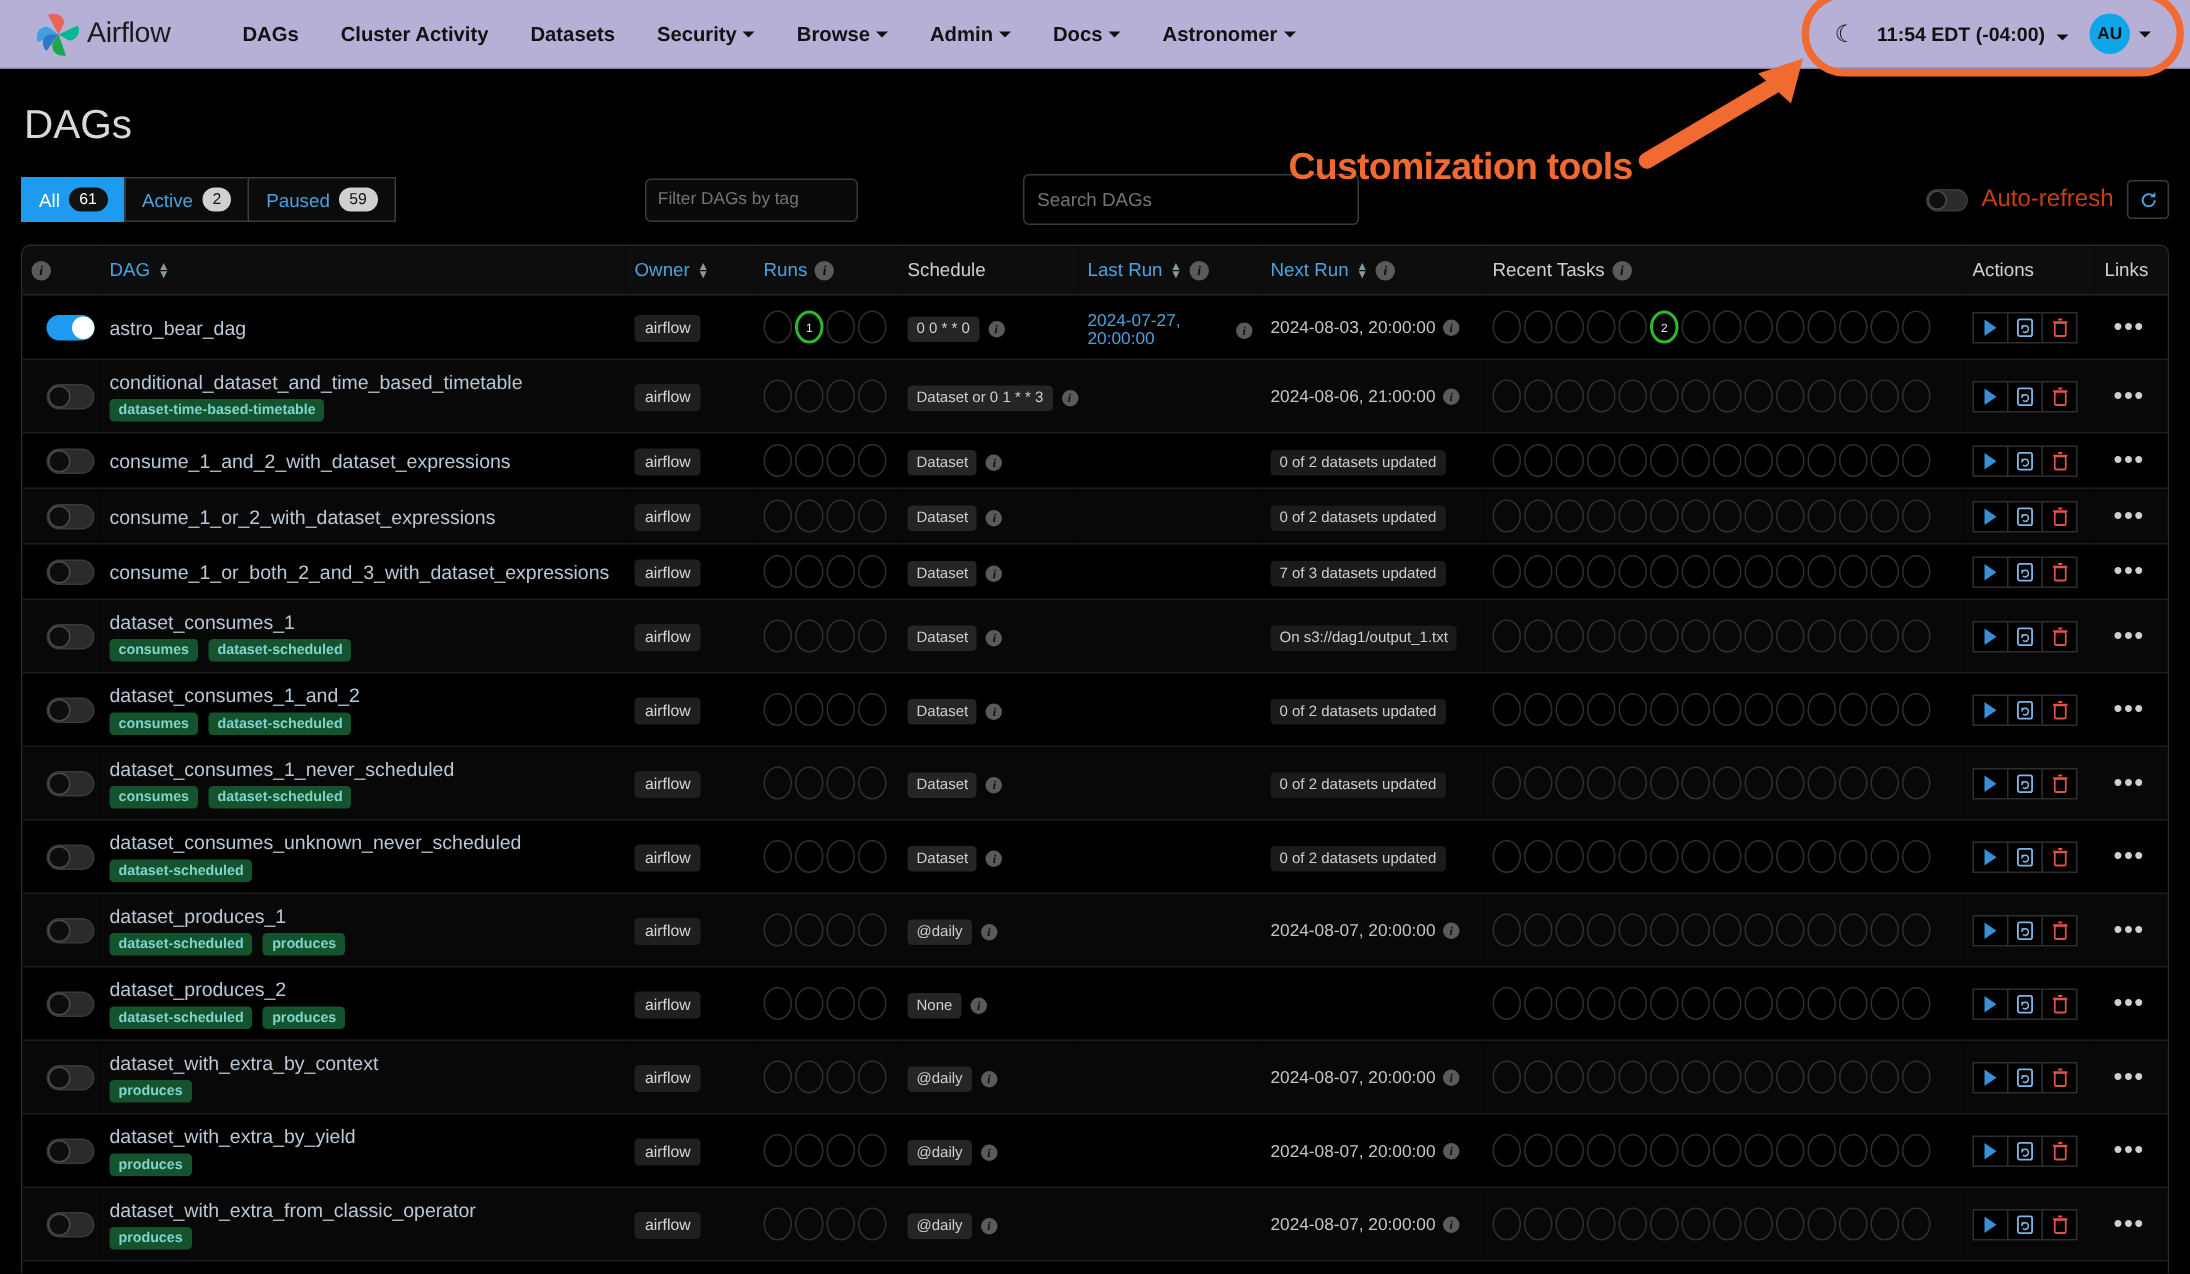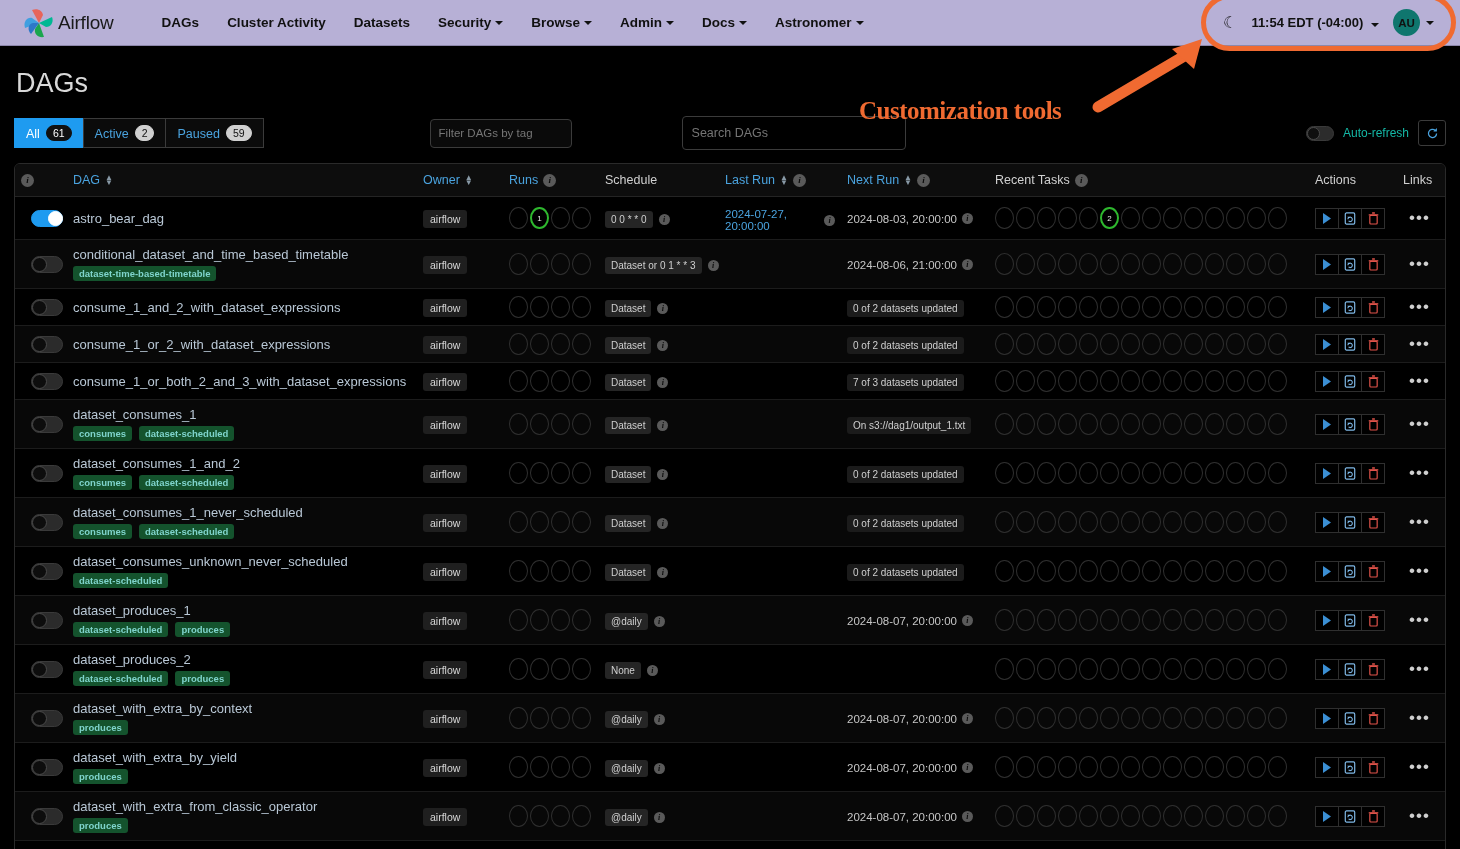--- a/index.html
+++ b/index.html
@@ -50,32 +50,32 @@
     left: -8px; top: -11px; right: -8px; bottom: -11px;
     border: 5px solid #f06a31;
     border-radius: 30px;
     pointer-events: none;
   }
   .moon-icon { font-size: 16px; color: #111; cursor: pointer; }
   .tz-label { font-size: 13px; font-weight: bold; color: #111; cursor: pointer; }
   .avatar-group { display: flex; align-items: center; gap: 6px; cursor: pointer; }
   .avatar {
     width: 27px; height: 27px; border-radius: 50%;
-    background: #0f766e; color: #111;
+    background: #0ea5e9; color: #111;
     font-size: 11.5px; font-weight: bold;
     display: flex; align-items: center; justify-content: center;
   }
 
   
   .annot-text {
     position: absolute;
     left: 859px; top: 97px;
     font-size: 25px; font-weight: bold;
     color: #f06a31;
-    font-family: Liberation Serif, serif;
+    font-family: Liberation Sans, sans-serif;
     letter-spacing: -0.5px;
     z-index: 40;
     white-space: nowrap;
   }
   .annot-arrow { position: absolute; left: 1090px; top: 35px; z-index: 39; }
 
   
   .page { padding: 0 14px; }
   .page-title {
     font-size: 27px; color: #d9d9d9; font-weight: normal;
@@ -136,21 +136,21 @@
   .toggle {
     width: 28px; height: 15px; border-radius: 8px;
     background: #2c2c2c; position: relative; cursor: pointer;
     border: 1px solid #3a3a3a;
   }
   .toggle .knob {
     position: absolute; width: 13px; height: 13px; border-radius: 50%;
     background: #0f0f0f; top: 0px; left: 0px;
     border: 1px solid #4a4a4a;
   }
-  .ar-label { font-size: 12px; color: #14b8a6; }
+  .ar-label { font-size: 16px; color: #c2410c; }
   .refresh-btn {
     width: 28px; height: 26px;
     border: 1px solid #3b3b3b; background: #000;
     color: #4aa3df; font-size: 14px;
     display: flex; align-items: center; justify-content: center;
     cursor: pointer; border-radius: 3px;
   }
 
   
   .table-wrap {

